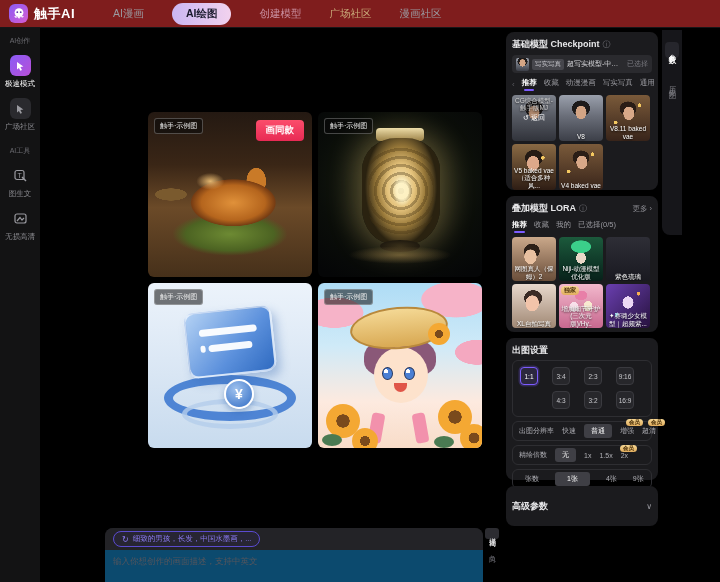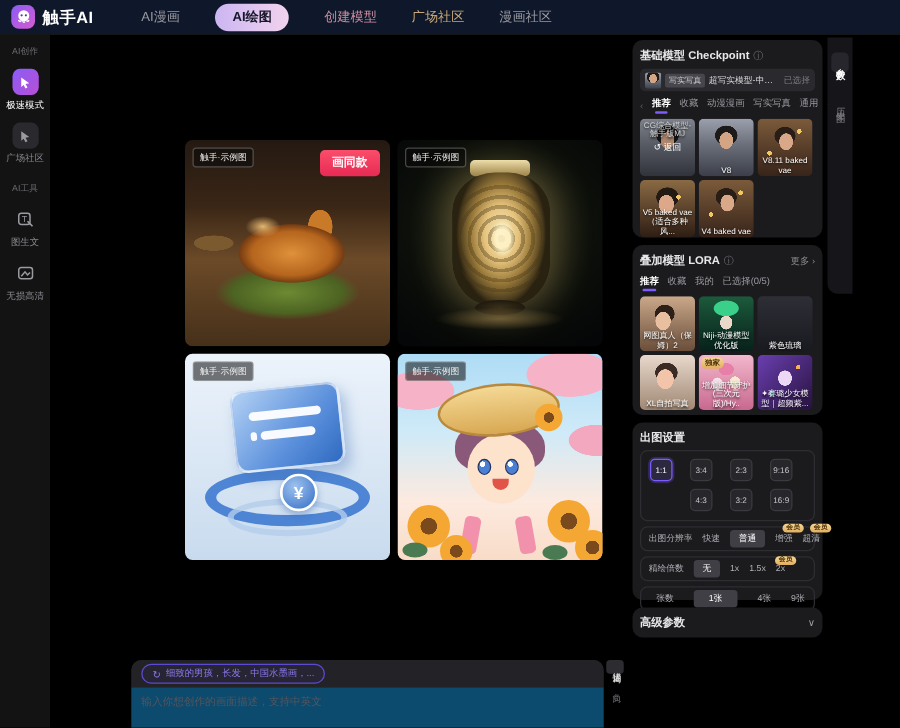--- a/index.html
+++ b/index.html
@@ -1,21 +1,21 @@
 <!DOCTYPE html>
 <html><head>
 <meta charset="utf-8">
 <style>
   * { margin:0; padding:0; box-sizing:border-box; }
   html,body { width:720px; height:582px; background:#000; overflow:hidden;
     font-family:"Liberation Sans","DejaVu Sans",sans-serif; }
 
   
   .navbar { position:absolute; left:0; top:0; width:720px; height:28px;
-    background:#0f172a; display:flex; align-items:center; z-index:10;
+    background:#7f1d1d; display:flex; align-items:center; z-index:10;
     border-bottom:1px solid #161618; }
   .logo-box { width:19px; height:19px; border-radius:6px; margin-left:9px;
     background:linear-gradient(135deg,#8a5cf6,#d65bd0); display:flex;
     align-items:center; justify-content:center; }
   .brand { color:#fff; font-size:13px; font-weight:bold; margin-left:6px; letter-spacing:.5px; }
   .nav-items { display:flex; align-items:center; margin-left:38px; gap:28px;text-align:center; }
   .nav-item { font-size:10.5px; color:#9a9aa0; cursor:pointer; white-space:nowrap; }
   .nav-item.tint-pink { color:#c98f9f; }
   .nav-item.tint-gold { color:#c8a878; }
   .nav-pill { background:linear-gradient(90deg,#cbb6f2,#f2d2ee); color:#17172a;
@@ -470,21 +470,21 @@
       </span>
     </div>
     <div class="opt-row" style="gap:16px;">
       <span class="opt-label" style="margin-left:6px;">张数</span>
       <span class="opt selected" style="padding:2px 12px;">1张</span>
       <span class="opt">4张</span>
       <span class="opt">9张</span>
     </div>
   </div>
 
-  <div class="card" style="height:24px; display:flex; align-items:center;">
+  <div class="card" style="height:40px; display:flex; align-items:center;">
     <div class="adv-row" style="width:100%;">
       <span class="card-title">高级参数</span>
       <span class="chev-down">∨</span>
     </div>
   </div>
 </div>
 
 <div class="vtabs">
   <span class="vtab active">参数</span>
   <span class="vtab idle">历史作图</span>

